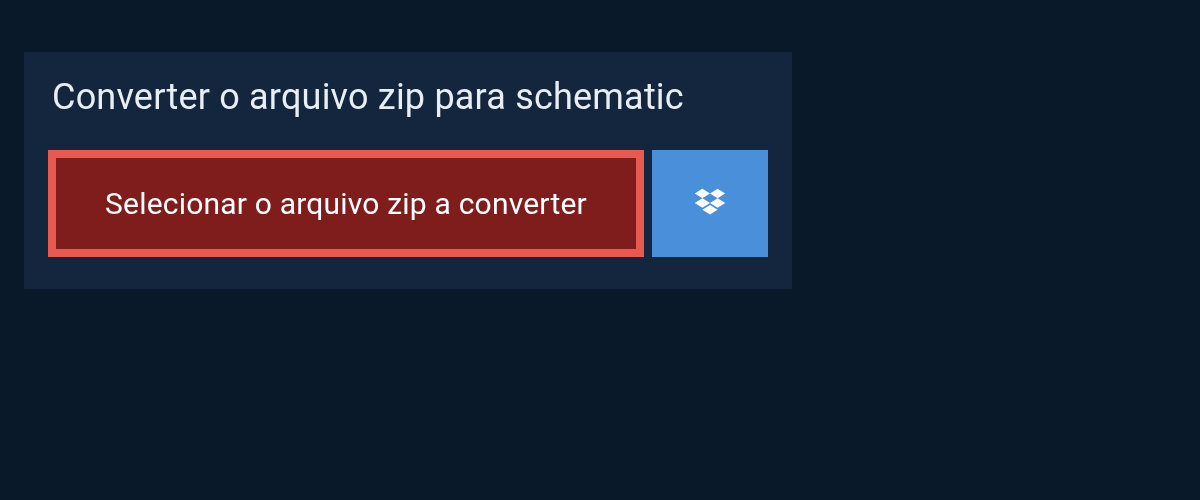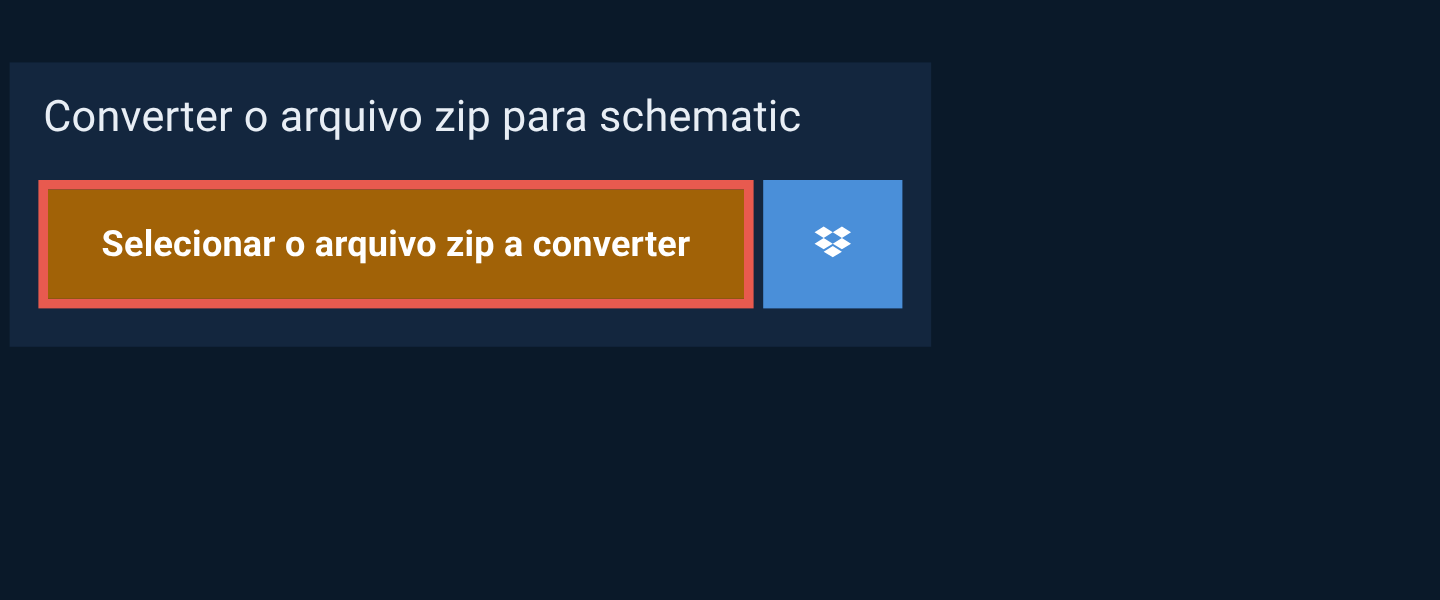--- a/index.html
+++ b/index.html
@@ -9,21 +9,21 @@
     }
     body {
       background: #0a1929;
       font-family: -apple-system, BlinkMacSystemFont, "Segoe UI", Roboto, sans-serif;
       width: 1200px;
       height: 500px;
       overflow: hidden;
     }
     .container {
       background: #13263e;
-      margin: 52px 0 0 8px;
+      margin: 52px 0 0 24px;
       width: 768px;
       padding-bottom: 32px;
     }
     .header {
       padding: 24px 28px 32px 28px;
     }
     .title {
       color: #e8eef5;
       font-size: 36px;
       font-weight: 400;
@@ -32,24 +32,24 @@
     .button-row {
       display: flex;
       gap: 8px;
       padding: 0 24px;
     }
     .select-button-wrapper {
       border: 8px solid #e85a4f;
       flex: 1;
     }
     .select-button {
-      background: #a16207;
+      background: #7f1d1d;
       color: #ffffff;
       font-size: 30px;
-      font-weight: 700;
+      font-weight: 400;
       padding: 28px 20px;
       text-align: center;
       cursor: pointer;
       letter-spacing: 0.2px;
     }
     .dropbox-button {
       background: #4a8fd9;
       width: 116px;
       display: flex;
       align-items: center;

